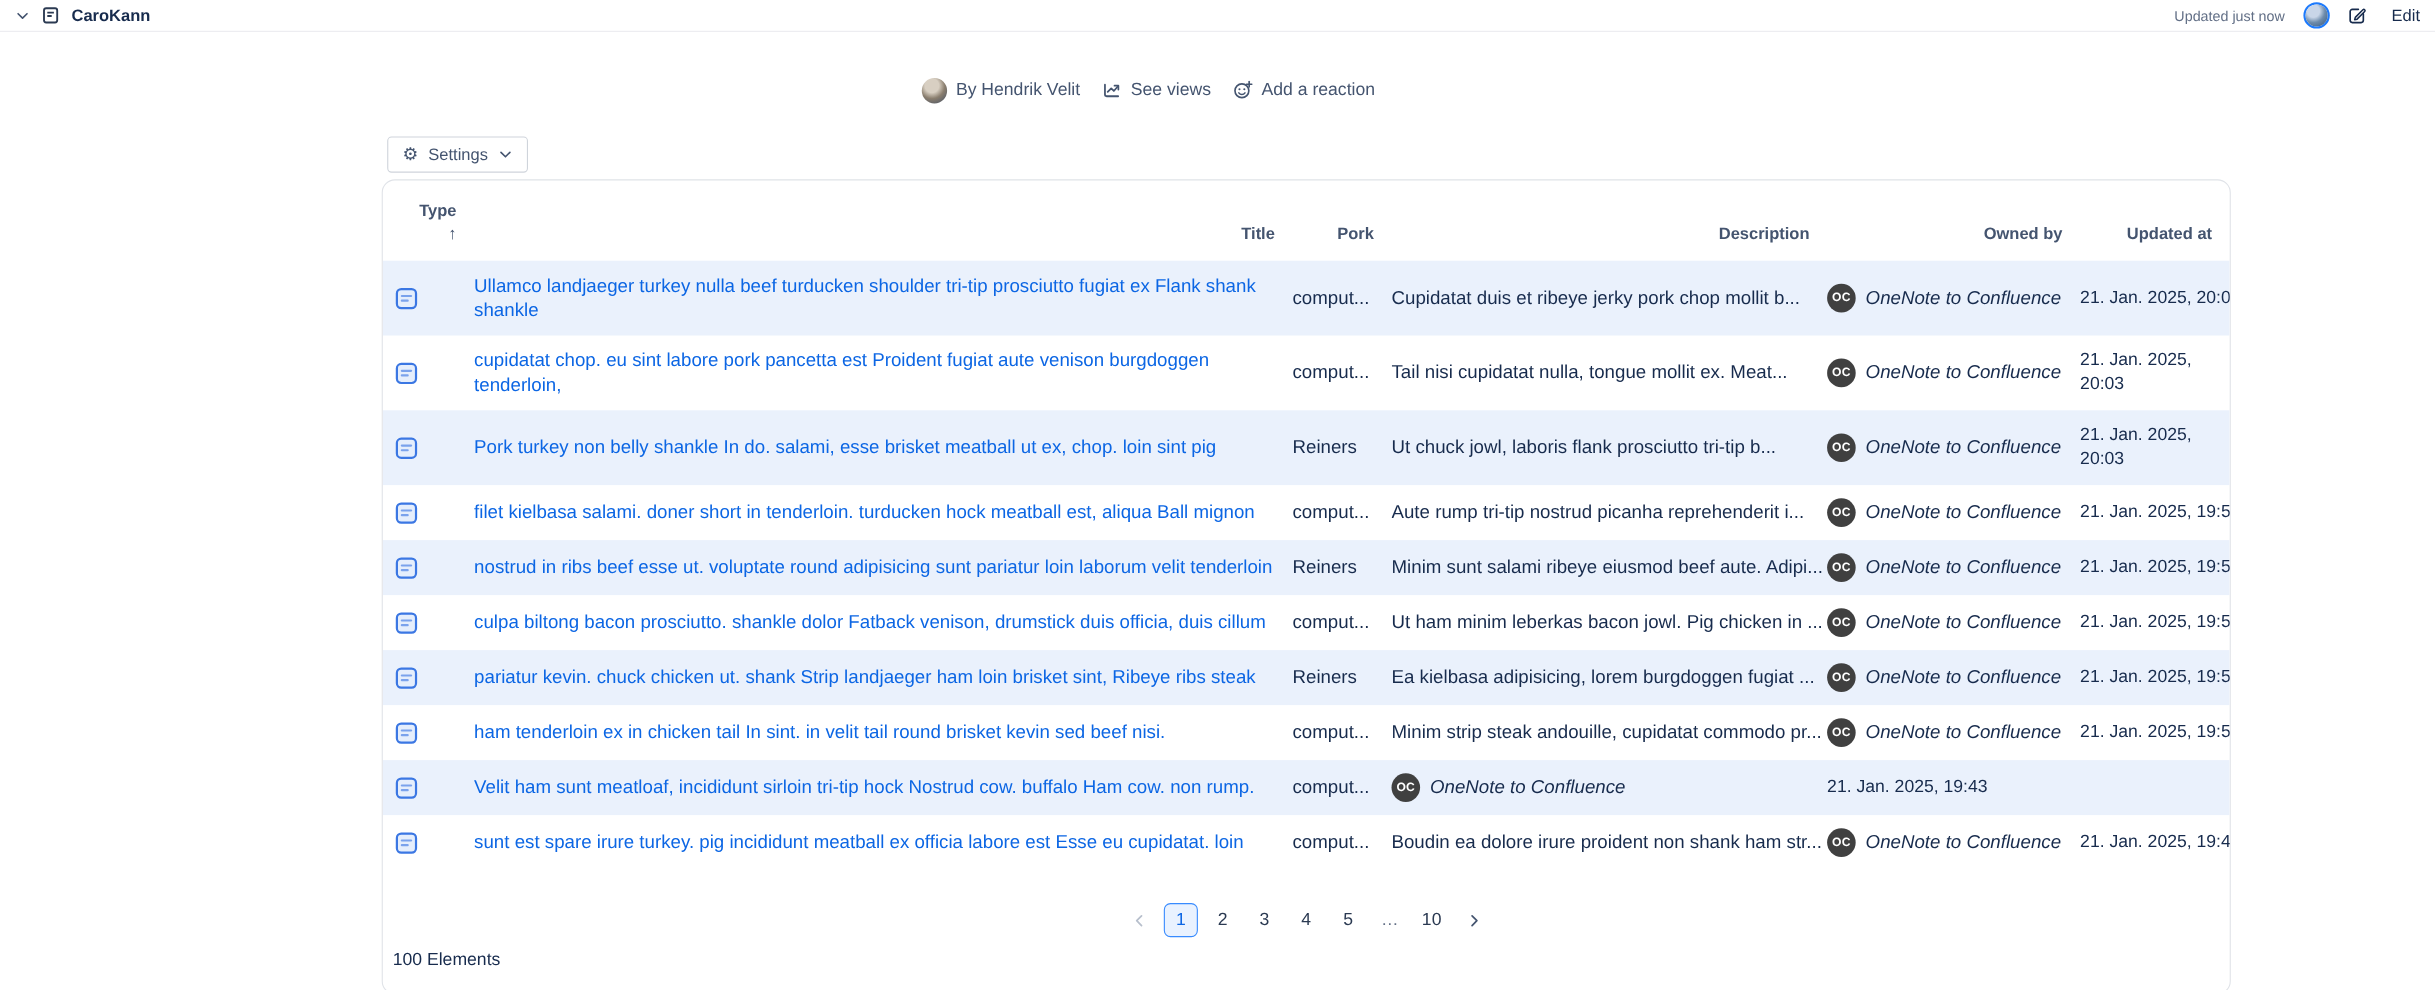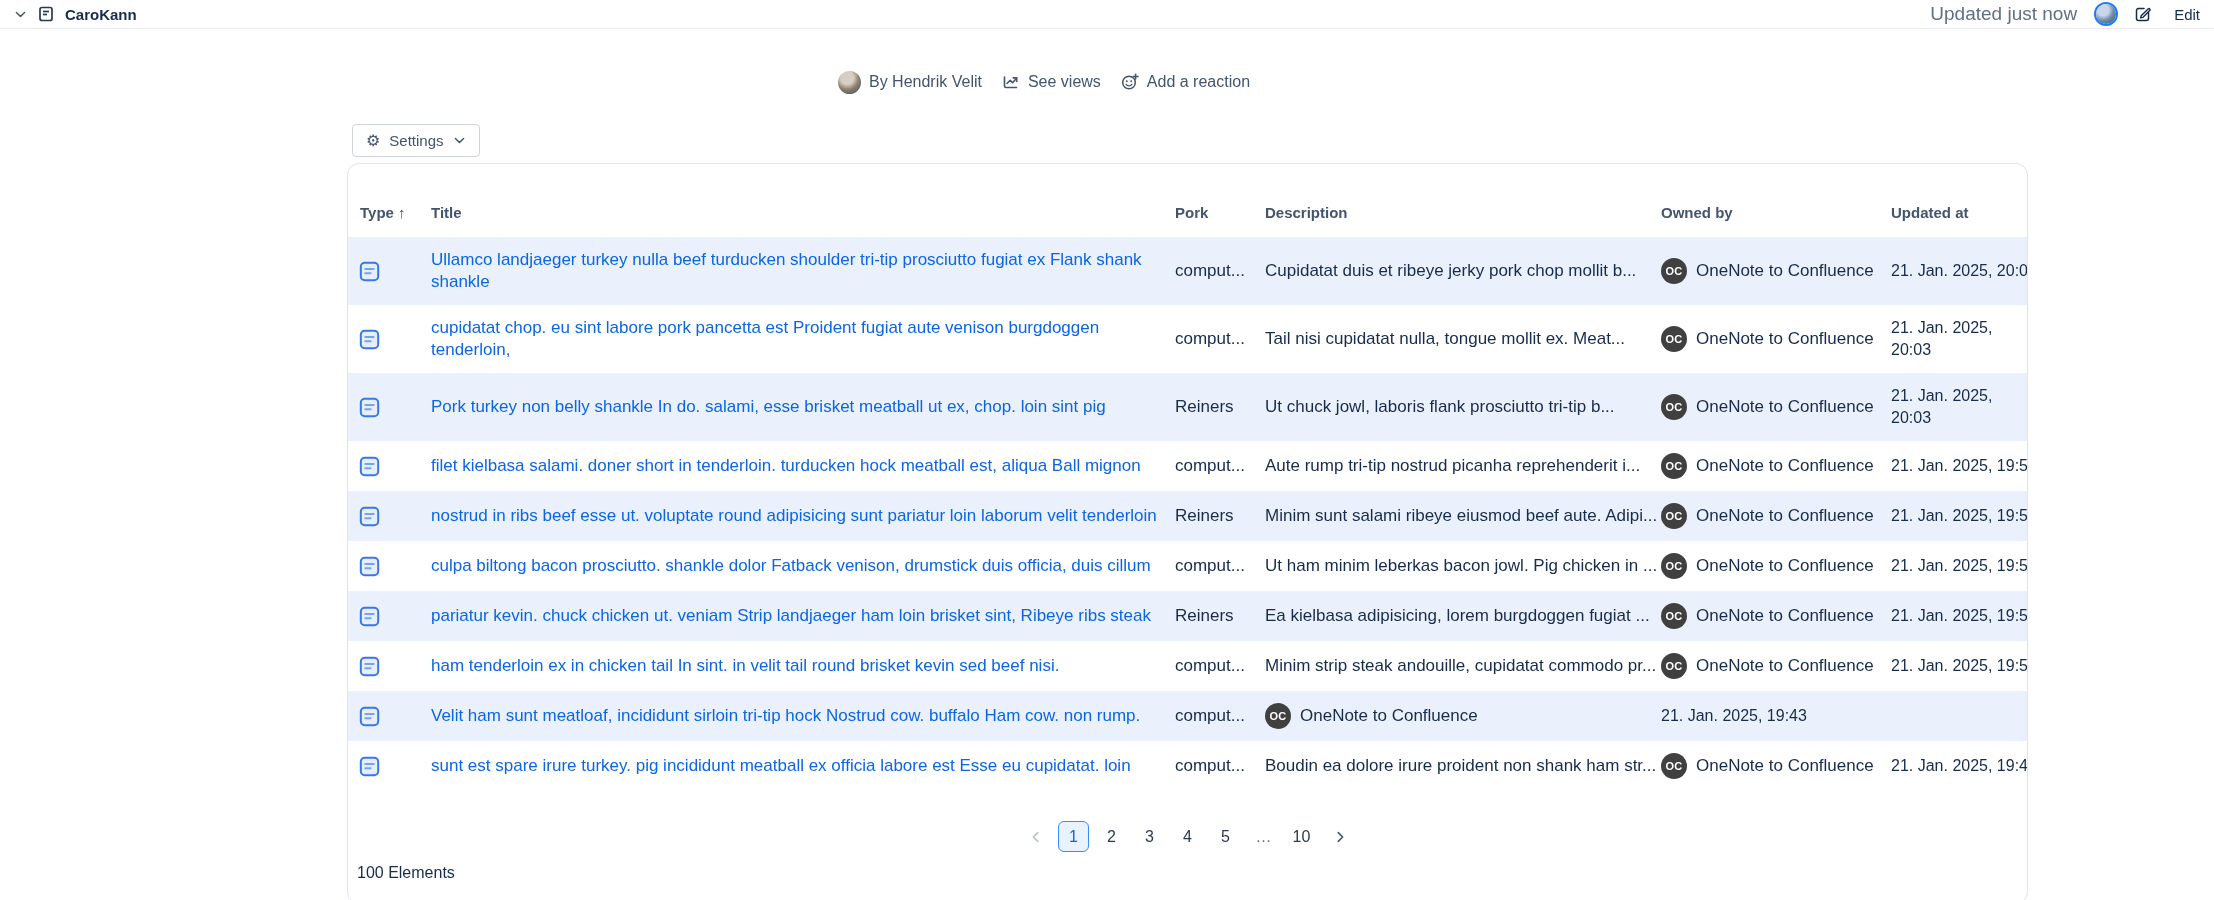--- a/index.html
+++ b/index.html
@@ -7,21 +7,21 @@
   body { font-family:"Liberation Sans", sans-serif; color:#172B4D; position:relative; overflow:hidden; }
 
   
   .topbar { position:absolute; top:0; left:0; width:100%; height:29px;
             border-bottom:1px solid #EBECF0; display:flex; align-items:center;
             padding:0 14px; background:#fff; }
   .topbar-left { display:flex; align-items:center; gap:11px; }
   .icon-btn { display:inline-flex; align-items:center; justify-content:center; background:none; border:none; cursor:pointer; padding:0; }
   .doc-title { font-size:15px; font-weight:700; color:#172B4D; }
   .topbar-right { margin-left:auto; display:flex; align-items:center; gap:15px; }
-  .updated-text { font-size:19px; color:#626F86;margin-left:44px; }
+  .updated-text { font-size:13px; color:#626F86;margin-left:44px; }
   .tb-avatar { width:20px; height:20px; border-radius:50%;
                background: radial-gradient(circle at 35% 30%, #c9d6e8 0 30%, #6e8cab 55%, #31557d 100%);
                box-shadow:0 0 0 2px #1D7AFC, 0 0 0 3px #fff; margin:0 4px; }
   .edit-btn { display:inline-flex; align-items:center; gap:23px; font-size:15px; color:#172B4D;
               background:none; border:none; cursor:pointer; font-family:inherit; }
 
   
   .byline { position:absolute; top:69px; left:838px; height:26px;
             display:flex; align-items:center; gap:20px; font-size:16px; color:#44546F; }
   .byline-item { display:inline-flex; align-items:center; gap:8px; background:none; border:none;
@@ -34,32 +34,32 @@
                   display:inline-flex; align-items:center; gap:9px; background:#fff;
                   border:1px solid #CFD4DB; border-radius:4px; font-family:inherit;
                   font-size:15px; color:#44546F; cursor:pointer; }
   .gear-glyph { font-size:16px; line-height:1; color:#44546F; }
 
   
   .table-card { position:absolute; top:163px; left:347px; width:1681px;
                 border:1px solid #E0E3E8; border-radius:12px; background:#fff; overflow:hidden; }
   .trow { display:grid; grid-template-columns:83px 744px 90px 396px 230px 136px; align-items:center; }
   .thead { height:73px; align-items:end; }
-  .th { font-size:15px; font-weight:700; color:#44546F; padding:0 16px 16px 0; display:flex; align-items:flex-end; gap:4px; cursor:pointer; }
+  .th { font-size:15px; font-weight:700; color:#44546F; padding:0 16px 16px 0; display:flex; align-items:flex-end; gap:4px; cursor:pointer;flex-direction:column; }
   .th:first-child { padding-left:12px; }
   .sort-arrow { font-size:15px; color:#44546F; }
   .tbody .trow:nth-child(odd) { background:#EAF1FC; }
   .cell { padding:12px 16px 12px 0; font-size:17px; line-height:22px; }
   .cell-type { padding-left:11px; display:flex; align-items:center; }
   .title-link { color:#0C66E4; text-decoration:none; cursor:pointer; }
   .cell-space, .cell-desc { white-space:nowrap; overflow:hidden; color:#172B4D; }
   .cell-owner { display:flex; align-items:center; gap:9px; white-space:nowrap; overflow:visible; }
   .oc-avatar { flex:0 0 auto; width:26px; height:26px; border-radius:50%; background:#404040; color:#fff;
                font-size:11px; font-weight:700; display:flex; align-items:center; justify-content:center; letter-spacing:.3px; }
-  .owner-name { font-size:17px; color:#172B4D; }
+  .owner-name { font-size:17px; color:#172B4D;font-style:italic; }
   .cell-updated { white-space:pre; font-size:16px; padding-right:2px; color:#172B4D; }
 
   
   .tfoot { position:relative; height:112px; }
   .pagination { position:absolute; top:30px; left:0; width:100%;
                 display:flex; justify-content:center; align-items:center; gap:7px; }
   .page, .pg-nav { min-width:31px; height:31px; display:inline-flex; align-items:center; justify-content:center;
                    background:none; border:1px solid transparent; border-radius:6px; font-family:inherit;
                    font-size:16px; color:#2B3A52; cursor:pointer; }
   .page.active { border:1.5px solid #388BFF; background:#E9F2FF; color:#0C66E4; }
@@ -283,21 +283,21 @@
 
     <div class="trow">
       <div class="cell cell-type">
         <svg width="21" height="21" viewBox="0 0 21 21">
           <rect x="1.8" y="1.8" width="17.4" height="17.4" rx="4" fill="#E5EEFC" stroke="#3B77E3" stroke-width="2"></rect>
           <line x1="6.3" y1="8.1" x2="14.7" y2="8.1" stroke="#7AA2EC" stroke-width="2" stroke-linecap="round"></line>
           <line x1="6.3" y1="12.3" x2="11.6" y2="12.3" stroke="#7AA2EC" stroke-width="2" stroke-linecap="round"></line>
         </svg>
       </div>
       <div class="cell cell-title">
-        <a class="title-link">pariatur kevin. chuck chicken ut. veniam Strip landjaeger ham loin brisket sint, Ribeye ribs steak</a>
+        <a class="title-link">pariatur kevin. chuck chicken ut. shank Strip landjaeger ham loin brisket sint, Ribeye ribs steak</a>
       </div>
       <div class="cell cell-space">Reiners</div>
       <div class="cell cell-desc">Ea kielbasa adipisicing, lorem burgdoggen fugiat ...</div>
       <div class="cell cell-owner">
         <span class="oc-avatar">OC</span>
         <span class="owner-name">OneNote to Confluence</span>
       </div>
       <div class="cell cell-updated">21. Jan. 2025, 19:51</div>
     </div>
 

